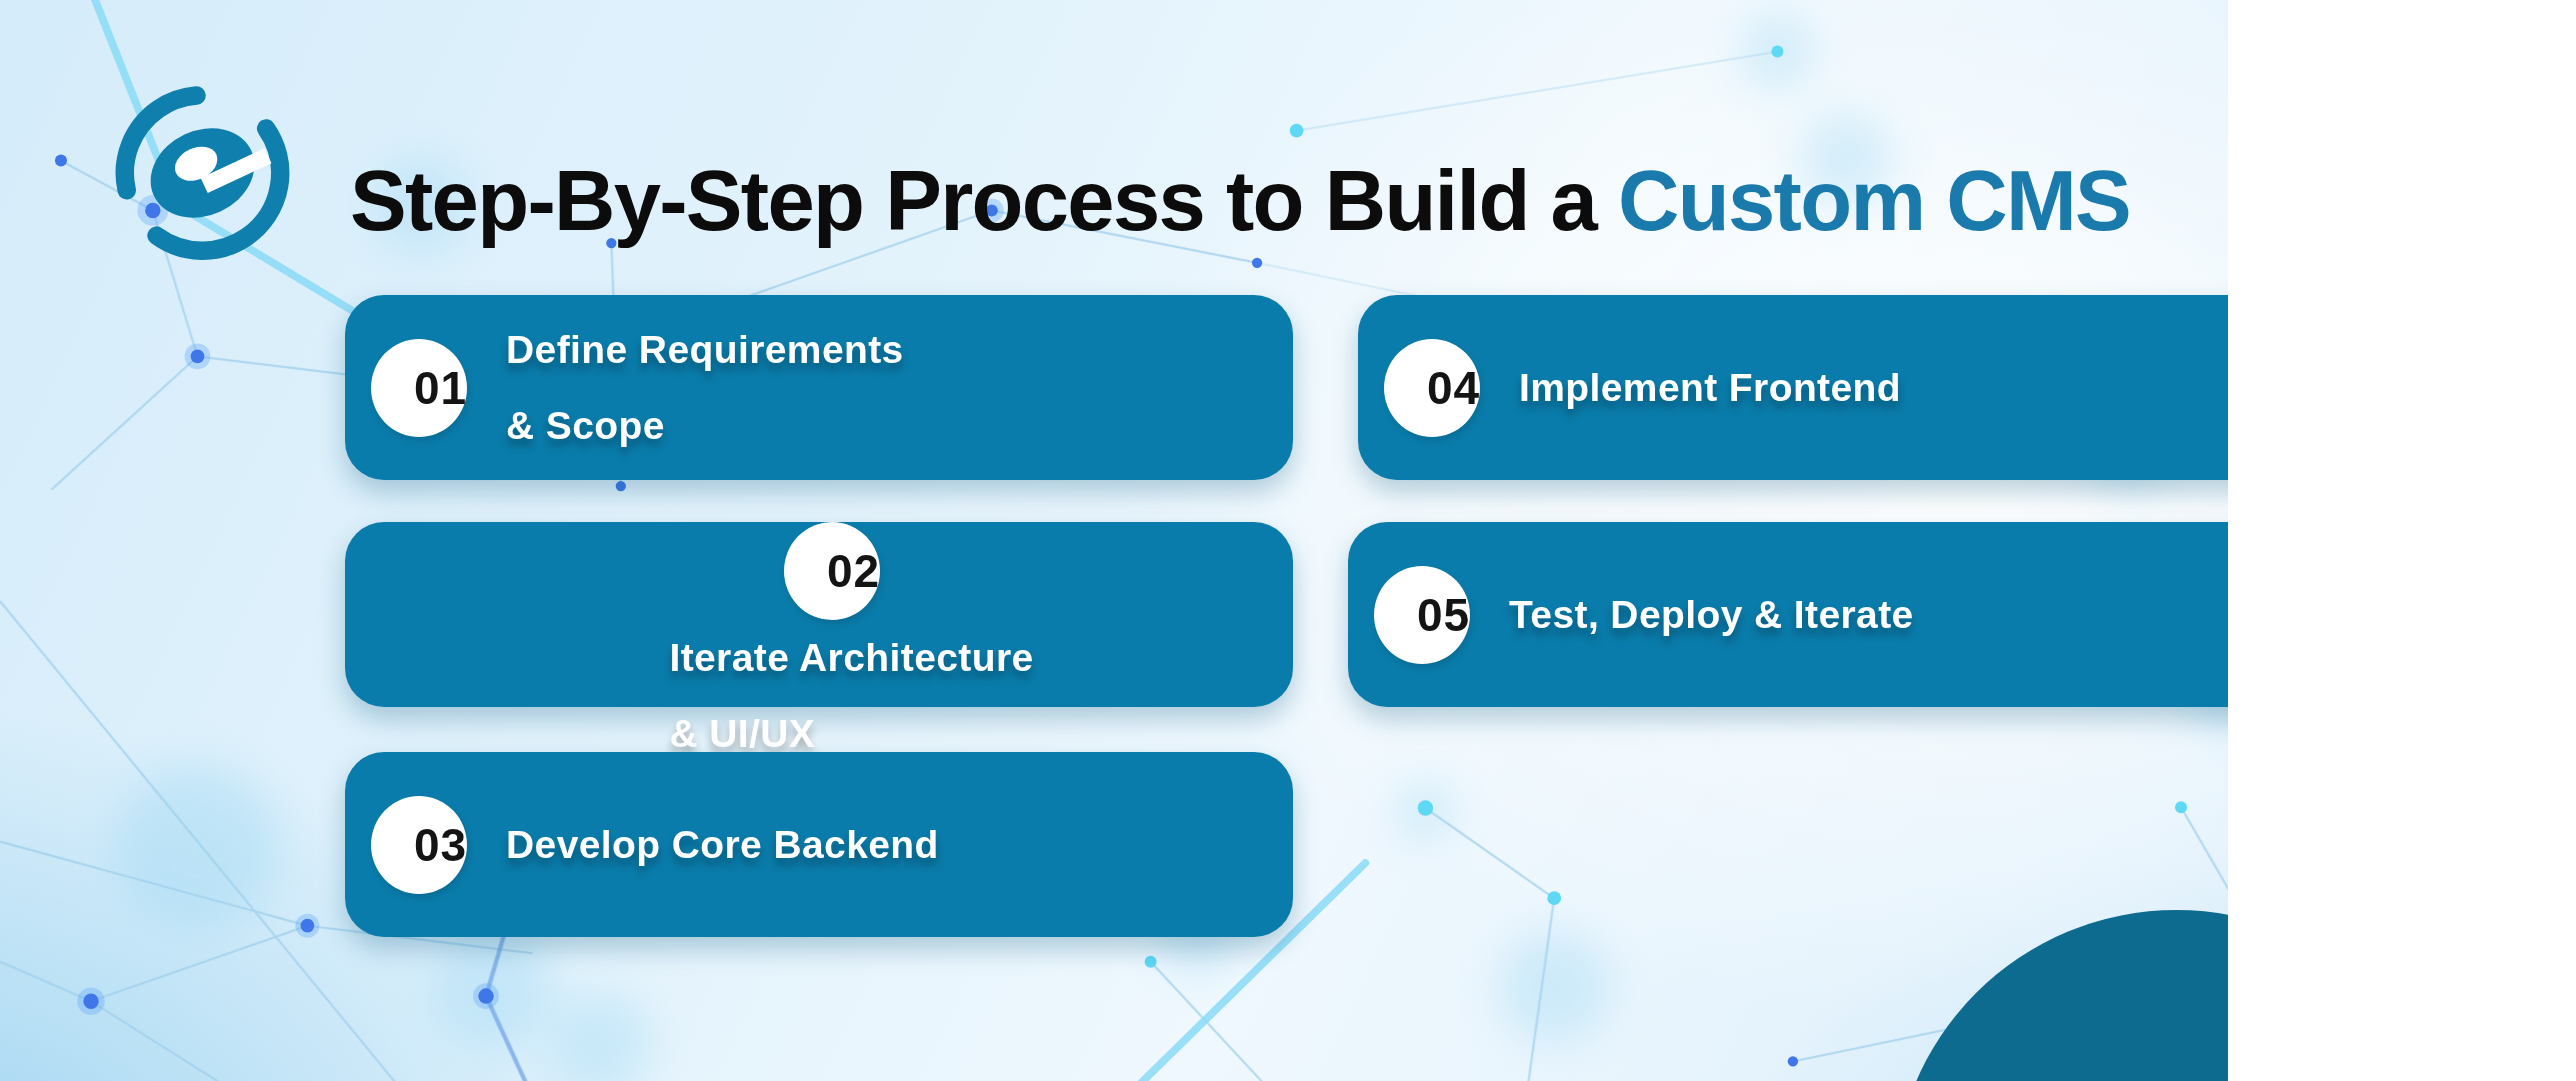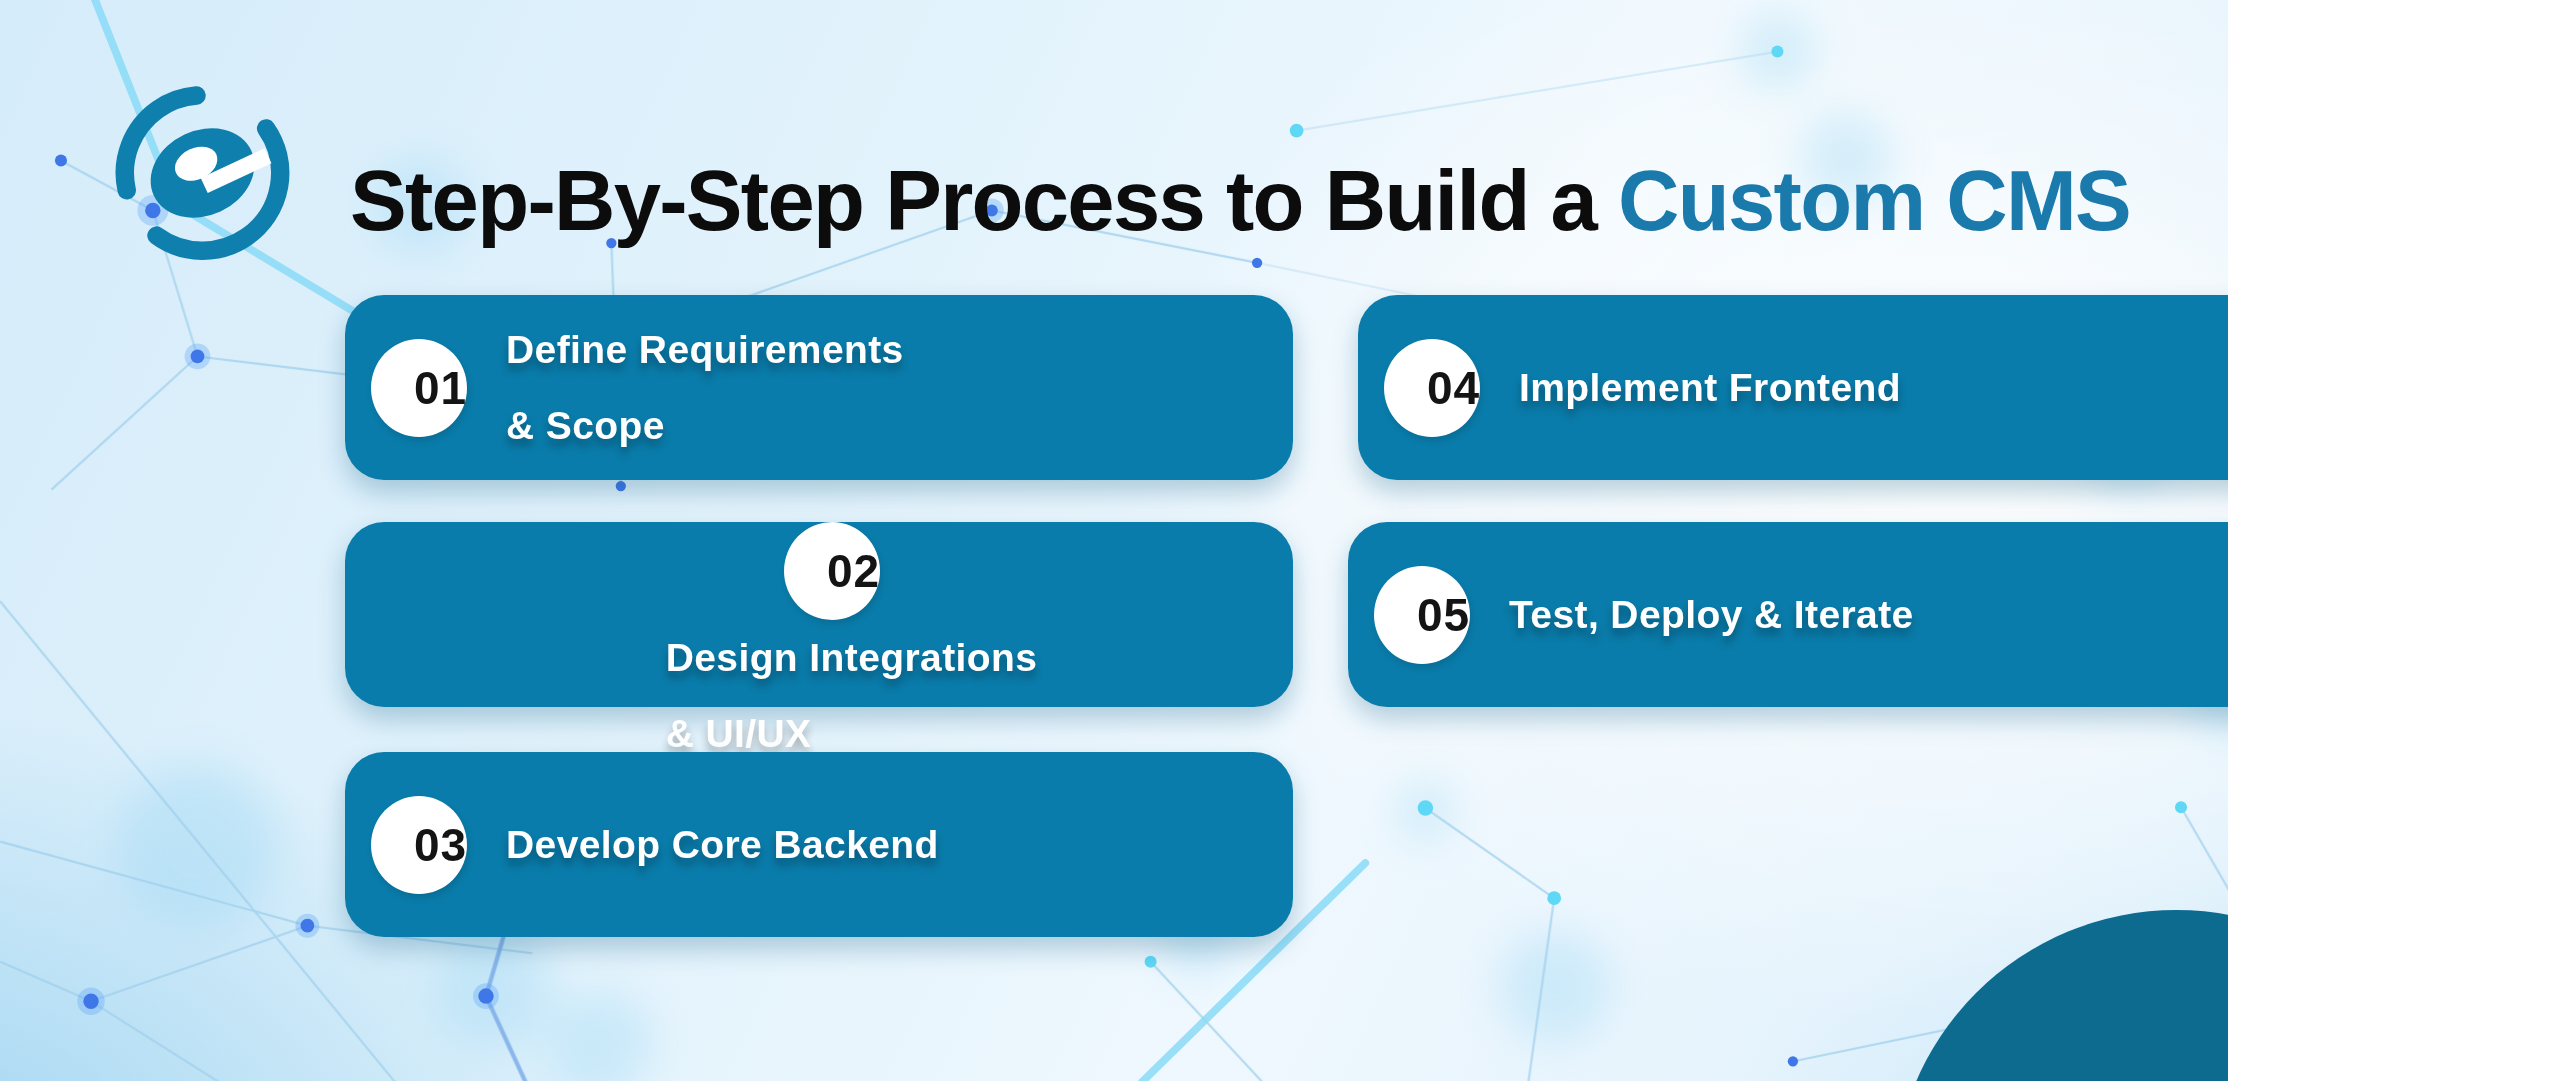--- a/index.html
+++ b/index.html
@@ -194,21 +194,21 @@
       <div>Define Requirements</div>
       <div>&amp; Scope</div>
     </div>
   </div>
 
   <div class="card c2" style="background: rgb(10, 124, 171); flex-direction: column;">
     <div class="num">
         <span>02</span>
       </div>
     <div class="label">
-      <div>Design Integrations</div>
+      <div>Iterate Architecture</div>
       <div>&amp; UI/UX</div>
     </div>
   </div>
 
   <div class="card c3" style="background: rgb(10, 124, 171);">
     <div class="num">
         <span>03</span>
       </div>
     <div class="label">
       <div>Develop Core Backend</div>

